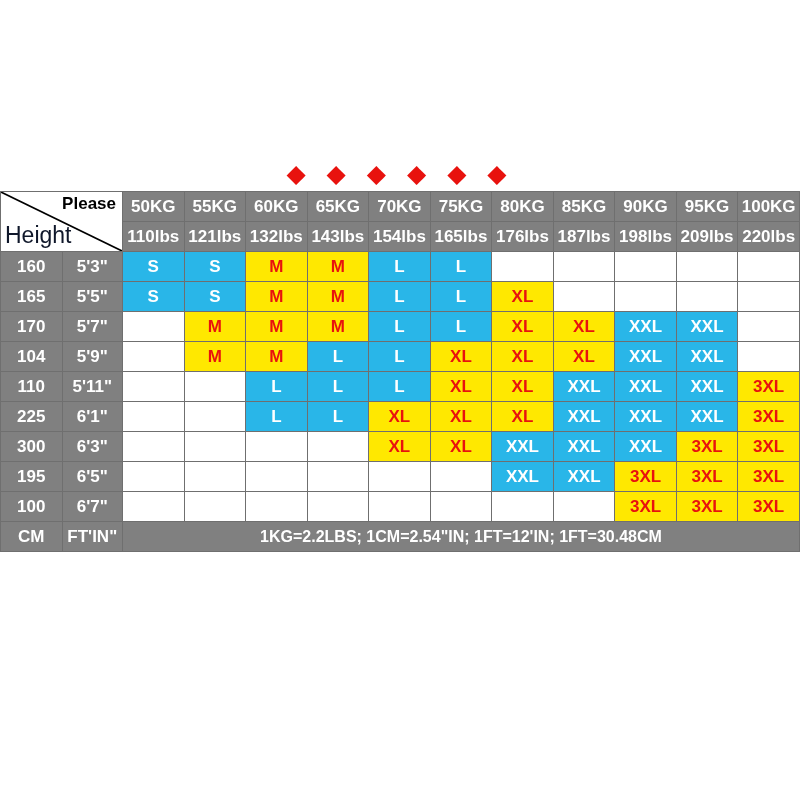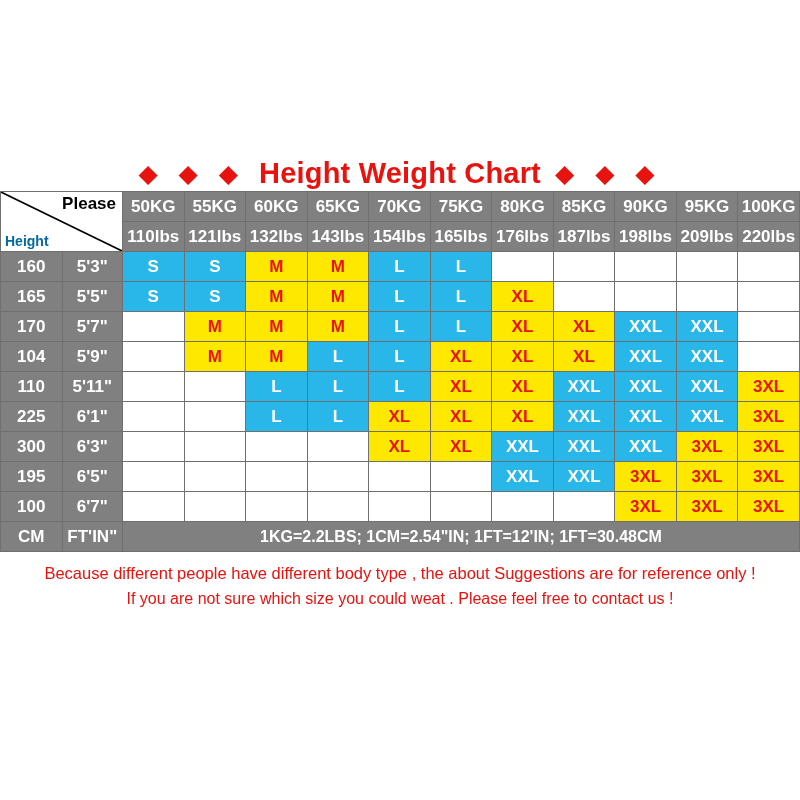--- a/index.html
+++ b/index.html
@@ -83,23 +83,23 @@
     top: 2px;
     right: 6px;
     color: #000;
     font-size: 17px;
     font-weight: bold;
   }
   .corner .h-lab {
     position: absolute;
     bottom: 2px;
     left: 4px;
-    color: #0369a1;
-    font-size: 14px;
-    font-weight: bold;
+    color: #0f172a;
+    font-size: 23px;
+    font-weight: normal;
   }
   .rowhead-cm {
     background: #808080;
     color: #ffffff;
     font-size: 17px;
   }
   .rowhead-ft {
     background: #808080;
     color: #ffffff;
     font-size: 16px;
@@ -125,21 +125,20 @@
   }
   .disclaimer .l2 { font-size: 16px; }
 </style>
 </head>
 <body>
 
 <div id="wrap">
 
   <div class="title-row">
     <span class="diamonds">◆ ◆ ◆</span>
-    <span class="chart-title">Height Weight Chart</span>
     <span class="diamonds">◆ ◆ ◆</span>
   </div>
 
   <table class="szt">
     <colgroup>
       <col style="width:58px">
       <col style="width:57px">
       <col style="width:58px">
         <col style="width:58px">
         <col style="width:58px">
@@ -322,18 +321,14 @@
           <td style="background:#ffe800;color:#e8120e;">3XL</td>
         </tr>
         <tr>
           <td class="foot-cm">CM</td>
           <td class="foot-ft">FT'IN"</td>
           <td class="footer-conversions" style="background:#808080;color:#ffffff;font-size:16px;font-weight:bold;" colspan="11">1KG=2.2LBS;  1CM=2.54"IN;  1FT=12'IN;  1FT=30.48CM</td>
         </tr>
       </tbody>
   </table>
 
-  <div class="disclaimer">
-    <div>Because different people have different body type , the about Suggestions are for reference only !</div>
-    <div class="l2">If you are not sure which size you could weat . Please feel free to contact us !</div>
-  </div>
 
 </div>
 
 </body></html>

